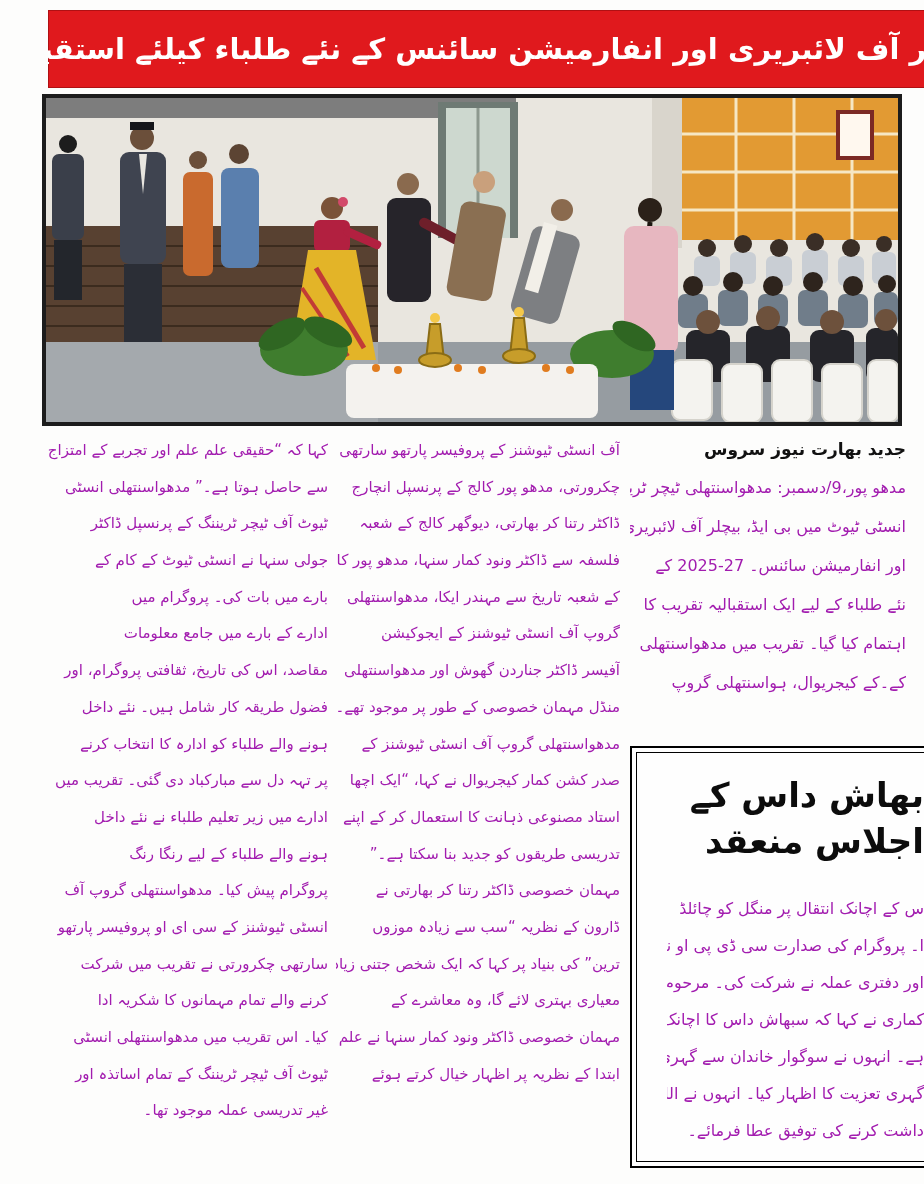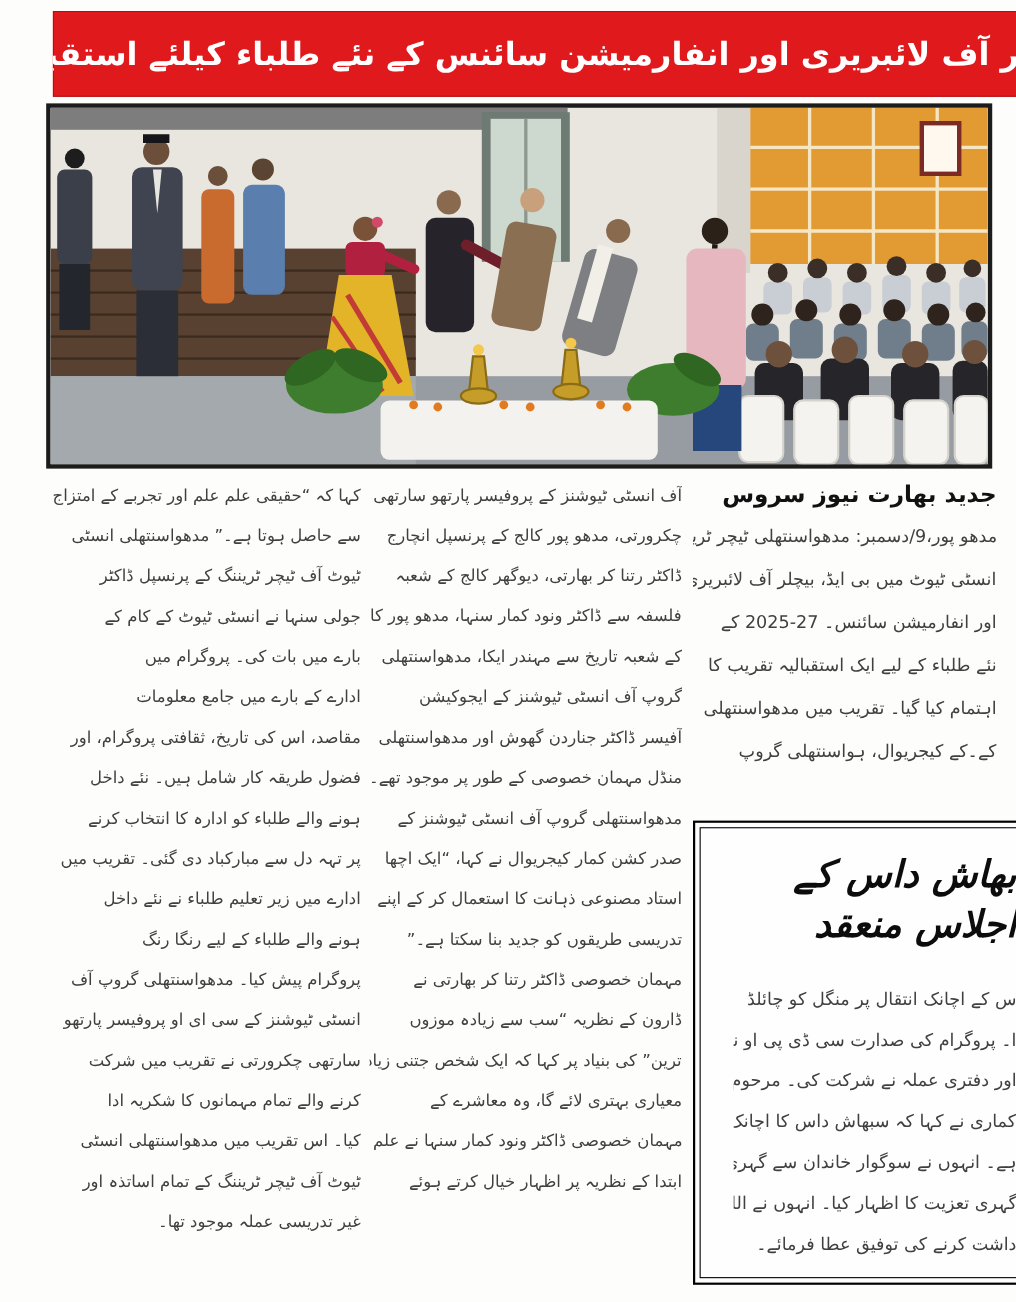--- a/index.html
+++ b/index.html
@@ -19,44 +19,44 @@
   
   .photo{
     position:absolute;left:42px;top:94px;width:860px;height:332px;
     border:4px solid #1c1c1c;box-sizing:border-box;background:#e9e6df;
   }
   .photo svg{display:block;width:100%;height:100%;}
   
   .col{position:absolute;direction:rtl;}
   .tline{
     height:36.7px;line-height:36.7px;font-size:15px;
-    white-space:nowrap;overflow:hidden;text-align:right;color:#404040;
+    white-space:nowrap;overflow:hidden;text-align:right;color:#a21caf;
   }
   .col-left {left:36px; top:432px;width:292px;}
   .col-mid  {left:336px;top:432px;width:284px;}
   .col-right{left:630px;top:468px;width:276px;}
   .col-right .tline{height:39px;line-height:39px;font-size:16px;}
   .byline{
     position:absolute;left:630px;top:434px;width:276px;height:30px;
-    direction:rtl;text-align:right;font-weight:bold;font-size:21px;
+    direction:rtl;text-align:right;font-weight:bold;font-size:17px;
     line-height:30px;white-space:nowrap;overflow:hidden;color:#111;
   }
   
   .inset{
     position:absolute;left:630px;top:746px;width:358px;height:422px;
     border:2px solid #000;box-sizing:border-box;background:#fefefe;
   }
   .inset::before{
     content:"";position:absolute;inset:4px;border:1.5px solid #000;
     pointer-events:none;
   }
   .inset-inner{
     position:absolute;inset:10px 62px 10px 16px;direction:rtl;overflow:hidden;
   }
-  .inset-headline{margin-top:14px;font-style:italic;}
+  .inset-headline{margin-top:14px;}
   .inset-headline .hline{
     font-weight:bold;font-size:34px;line-height:46px;height:46px;
     text-align:right;white-space:nowrap;overflow:hidden;color:#0c0c0c;
   }
   .inset-body{margin-top:26px;margin-left:19px;}
   .inset-body .tline{height:37px;line-height:37px;font-size:16px;}
 </style>
 </head>
 <body>
 

